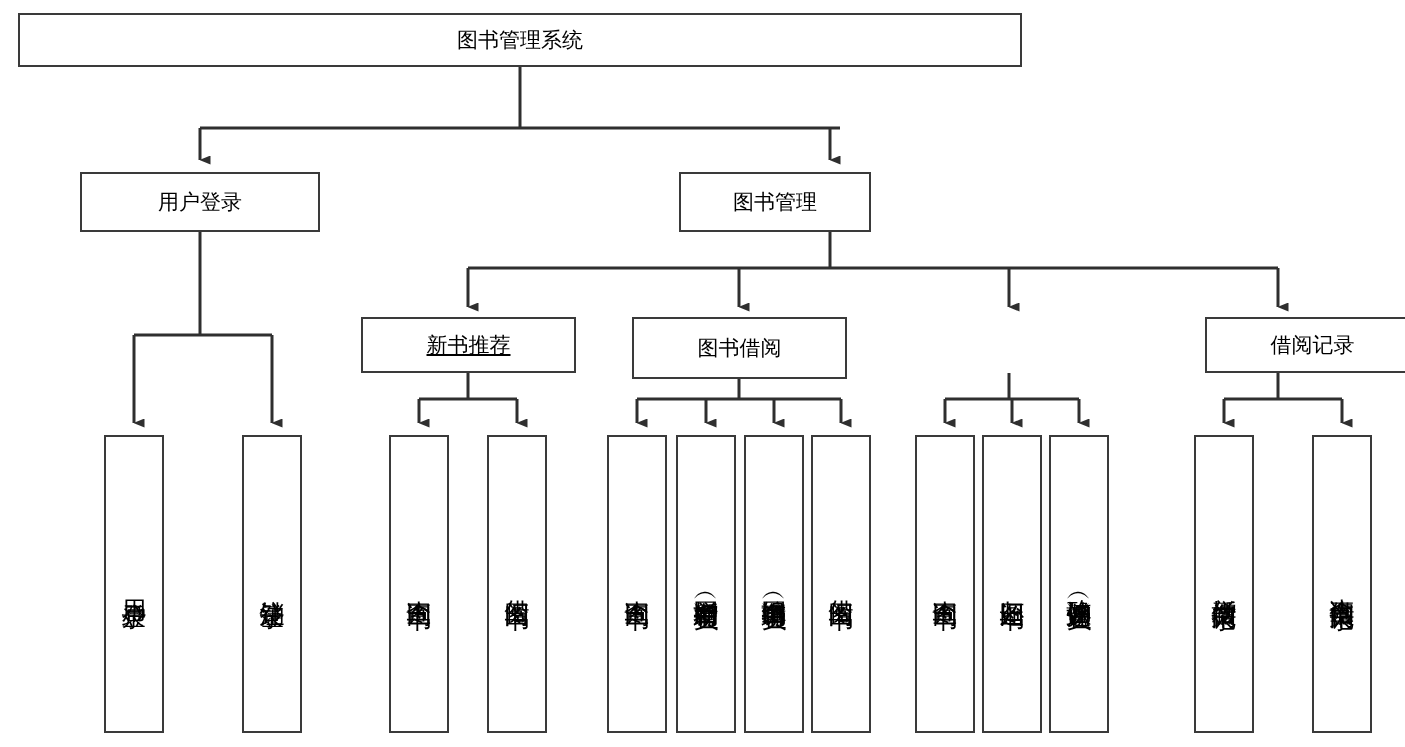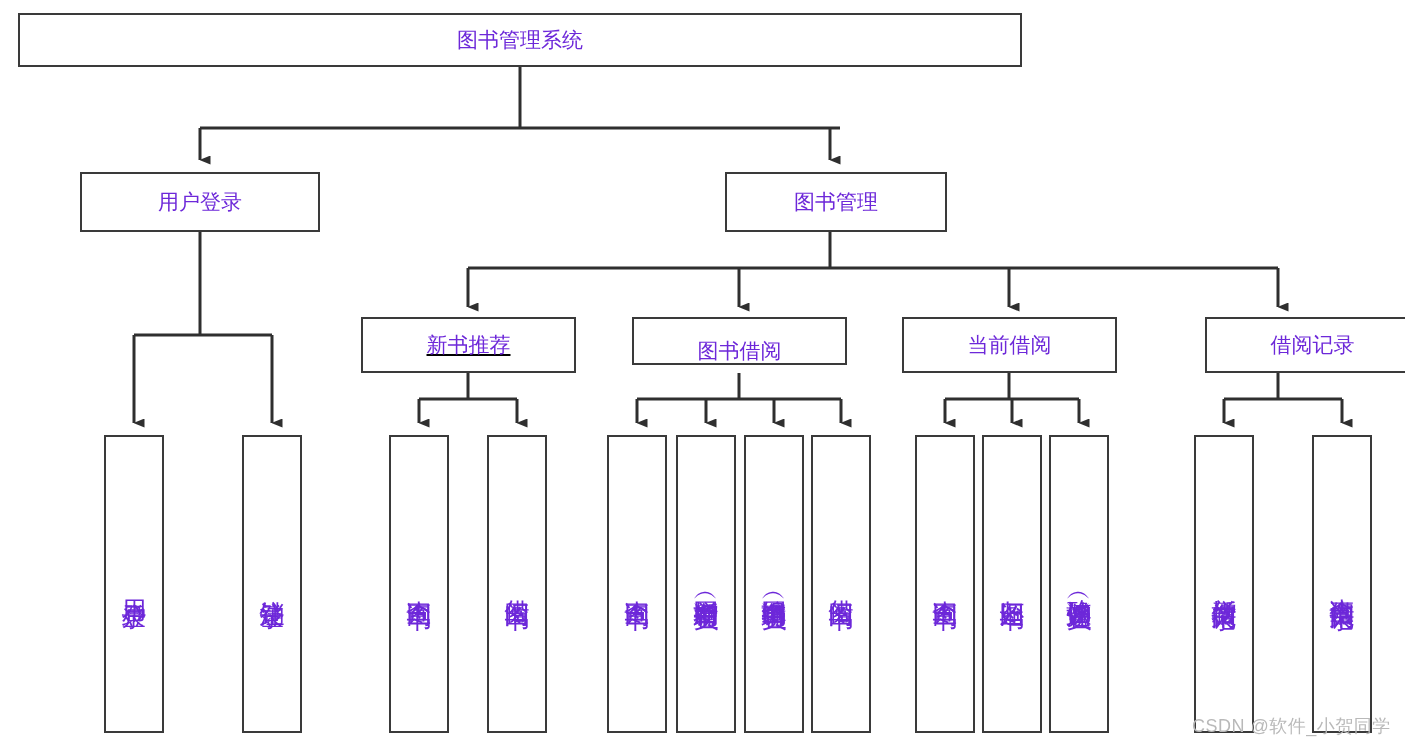--- a/index.html
+++ b/index.html
@@ -31,21 +31,21 @@
     position: absolute;
     box-sizing: border-box;
     background: #ffffff;
     border: 2px solid #3a3a3a;
     display: flex;
     align-items: center;
     justify-content: center;
     overflow: hidden;
   }
   .node .label {
-    color: #6d28d9;
+    color: #000000;
     line-height: 1.12;
     text-align: center;
     white-space: nowrap;
   }
   .node.horizontal .label {
     font-size: 21px;
   }
   .node.vertical {
     align-items: center;
     justify-content: center;
@@ -126,32 +126,29 @@
     </g>
   </svg>
 
   <div class="node horizontal" style="left:18px; top:13px; width:1004px; height:54px;">
     <span class="label">图书管理系统</span>
   </div>
 
   <div class="node horizontal" style="left:80px; top:172px; width:240px; height:60px;">
     <span class="label">用户登录</span>
   </div>
-  <div class="node horizontal" style="left:725px; top:172px; width:222px; height:60px;">
+  <div class="node horizontal" style="left:679px; top:172px; width:192px; height:60px;">
     <span class="label">图书管理</span>
   </div>
 
   <div class="node horizontal" style="left:361px; top:317px; width:215px; height:56px;text-decoration:underline;">
     <span class="label">新书推荐</span>
   </div>
-  <div class="node horizontal" style="left:632px; top:317px; width:215px; height:48px;align-items:flex-end;">
+  <div class="node horizontal" style="left:632px; top:317px; width:215px; height:62px;">
     <span class="label">图书借阅</span>
-  </div>
-  <div class="node horizontal" style="left:902px; top:317px; width:215px; height:56px;">
-    <span class="label">当前借阅</span>
   </div>
   <div class="node horizontal" style="left:1205px; top:317px; width:215px; height:56px;">
     <span class="label">借阅记录</span>
   </div>
 
   <div class="node vertical" style="left:104px; top:435px; width:60px; height:298px;">
     <span class="label">用户登录</span>
   </div>
   <div class="node vertical" style="left:242px; top:435px; width:60px; height:298px;">
     <span class="label">注销登录</span>
@@ -187,15 +184,14 @@
     <span class="label">确认归还（管理员）</span>
   </div>
 
   <div class="node vertical" style="left:1194px; top:435px; width:60px; height:298px;">
     <span class="label">新增借阅记录</span>
   </div>
   <div class="node vertical" style="left:1312px; top:435px; width:60px; height:298px;">
     <span class="label">查询借阅记录</span>
   </div>
 
-  <div id="watermark">CSDN @软件_小贺同学</div>
 
 </div>
 
 </body></html>

